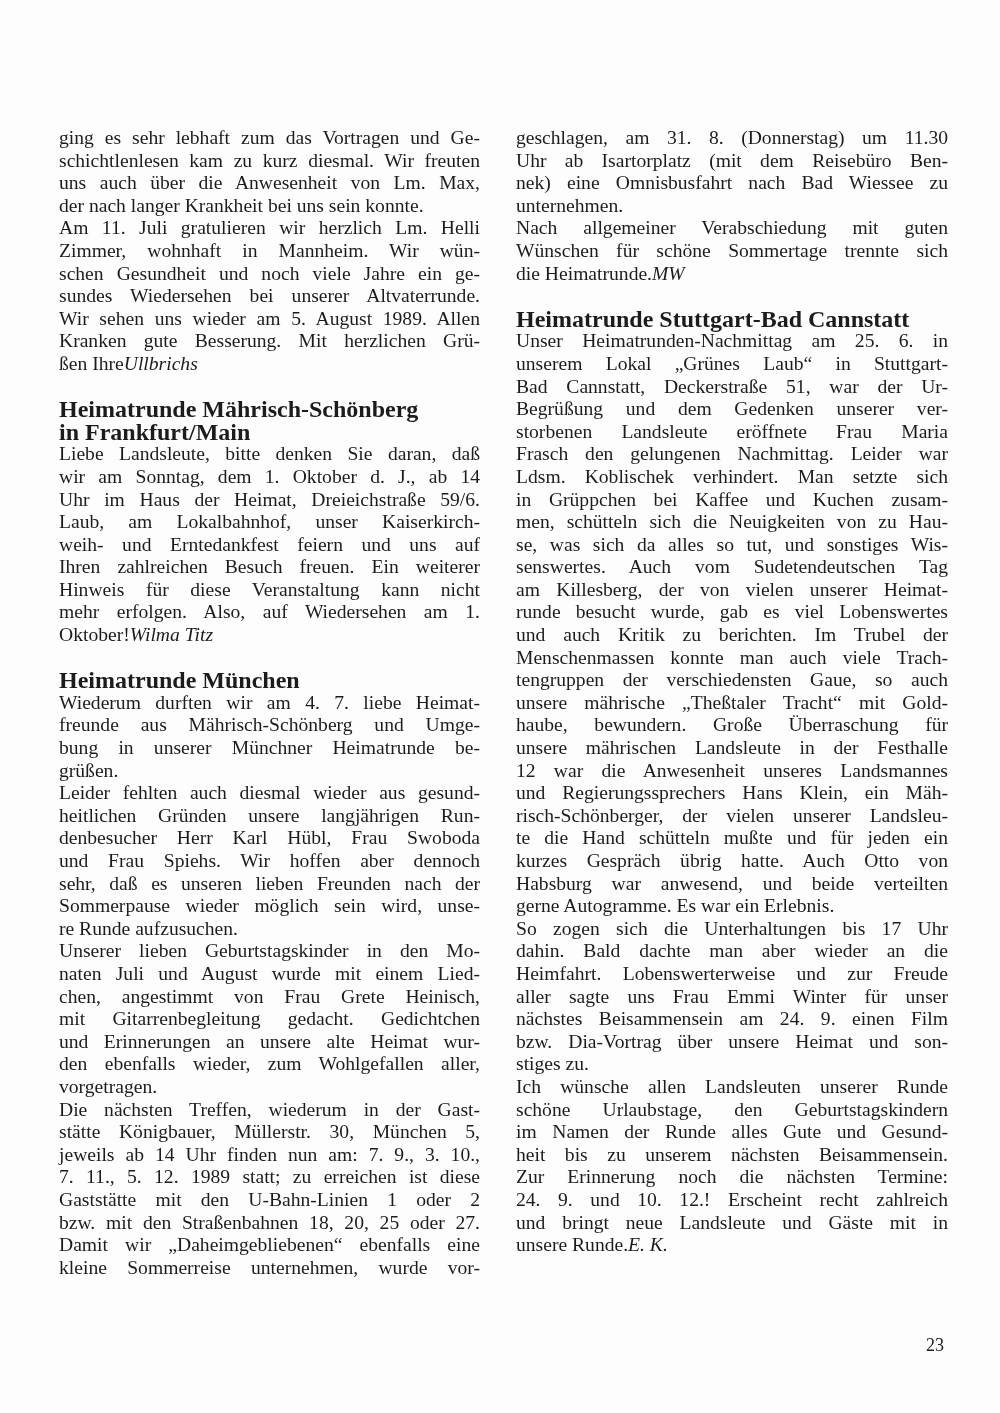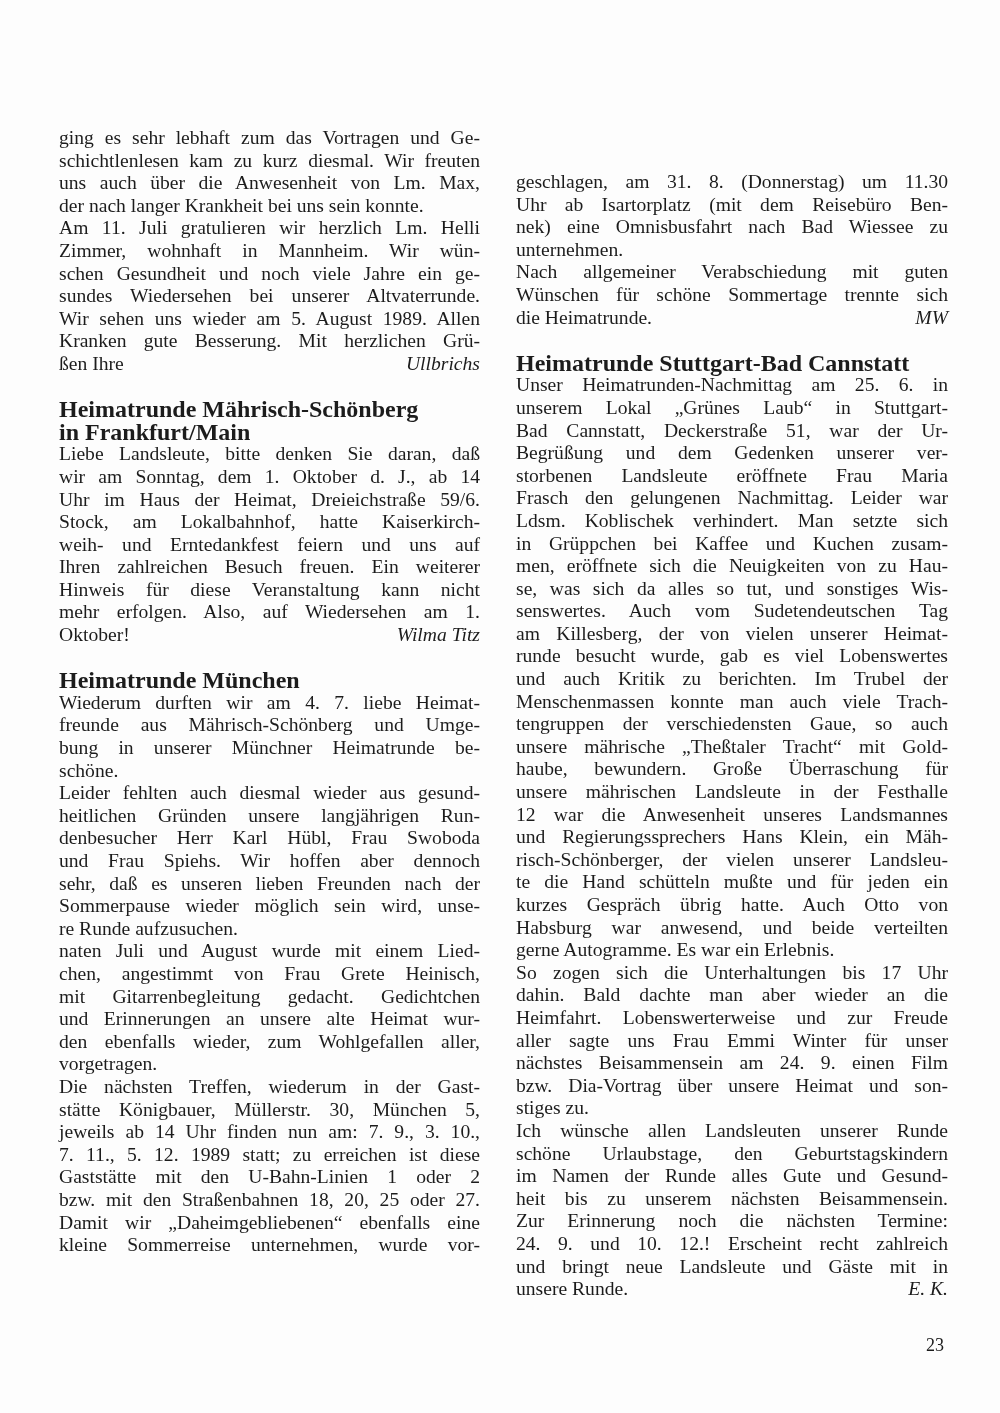--- a/index.html
+++ b/index.html
@@ -10,31 +10,31 @@
     color: #1c1c1c;
     font-family: "Liberation Serif", "DejaVu Serif", serif;
   }
   .col {
     position: absolute;
     top: 127px;
     font-size: 19.6px;
     line-height: 22.6px;
   }
   .col.left { left: 59px; width: 421px; }
-  .col.right { left: 516px; width: 432px; margin-top: 44px; }
+  .col.right { left: 516px; width: 432px; }
   .line {
     display: block;
     white-space: nowrap;
     text-align: justify;
     text-align-last: justify;
     height: 22.6px;
     overflow: visible;
   }
   .line.last { text-align-last: left; }
-  .line.sig { display: flex; justify-content: space-between; text-align-last: auto; }
+  .line.sig { display: flex; justify-content: flex-start; text-align-last: auto; }
   .sig .signature { font-style: italic; }
   .heading {
     font-weight: bold;
     display: block;
     white-space: nowrap;
     height: 22.6px;
     font-size: 24px;
   }
   .gap { display: block; height: 22.6px; }
   .page-number {
@@ -69,54 +69,55 @@
     </div>
 
     <span class="gap"></span>
 
     <div>
       <span class="heading">Heimatrunde Mährisch-Schönberg</span>
       <span class="heading">in Frankfurt/Main</span>
       <span class="line">Liebe Landsleute, bitte denken Sie daran, daß</span>
       <span class="line">wir am Sonntag, dem 1. Oktober d. J., ab 14</span>
       <span class="line">Uhr im Haus der Heimat, Dreieichstraße 59/6.</span>
-      <span class="line">Stock, am Lokalbahnhof, hatte Kaiserkirch-</span>
+      <span class="line">Laub, am Lokalbahnhof, unser Kaiserkirch-</span>
       <span class="line">weih- und Erntedankfest feiern und uns auf</span>
       <span class="line">Ihren zahlreichen Besuch freuen. Ein weiterer</span>
       <span class="line">Hinweis für diese Veranstaltung kann nicht</span>
       <span class="line">mehr erfolgen. Also, auf Wiedersehen am 1.</span>
       <span class="line sig">
         <span>Oktober!</span>
         <span class="signature">Wilma Titz</span>
       </span>
     </div>
 
     <span class="gap"></span>
 
     <div>
       <span class="heading">Heimatrunde München</span>
 
       <div>
         <span class="line">Wiederum durften wir am 4. 7. liebe Heimat-</span>
         <span class="line">freunde aus Mährisch-Schönberg und Umge-</span>
         <span class="line">bung in unserer Münchner Heimatrunde be-</span>
-        <span class="line last">schöne.</span>
+        <span class="line last">grüßen.</span>
       </div>
 
       <div>
         <span class="line">Leider fehlten auch diesmal wieder aus gesund-</span>
         <span class="line">heitlichen Gründen unsere langjährigen Run-</span>
         <span class="line">denbesucher Herr Karl Hübl, Frau Swoboda</span>
         <span class="line">und Frau Spiehs. Wir hoffen aber dennoch</span>
         <span class="line">sehr, daß es unseren lieben Freunden nach der</span>
         <span class="line">Sommerpause wieder möglich sein wird, unse-</span>
         <span class="line last">re Runde aufzusuchen.</span>
       </div>
 
       <div>
+        <span class="line">Unserer lieben Geburtstagskinder in den Mo-</span>
         <span class="line">naten Juli und August wurde mit einem Lied-</span>
         <span class="line">chen, angestimmt von Frau Grete Heinisch,</span>
         <span class="line">mit Gitarrenbegleitung gedacht. Gedichtchen</span>
         <span class="line">und Erinnerungen an unsere alte Heimat wur-</span>
         <span class="line">den ebenfalls wieder, zum Wohlgefallen aller,</span>
         <span class="line last">vorgetragen.</span>
       </div>
 
       <div>
         <span class="line">Die nächsten Treffen, wiederum in der Gast-</span>
@@ -157,21 +158,21 @@
 
       <div>
         <span class="line">Unser Heimatrunden-Nachmittag am 25. 6. in</span>
         <span class="line">unserem Lokal „Grünes Laub“ in Stuttgart-</span>
         <span class="line">Bad Cannstatt, Deckerstraße 51, war der Ur-</span>
         <span class="line">Begrüßung und dem Gedenken unserer ver-</span>
         <span class="line">storbenen Landsleute eröffnete Frau Maria</span>
         <span class="line">Frasch den gelungenen Nachmittag. Leider war</span>
         <span class="line">Ldsm. Koblischek verhindert. Man setzte sich</span>
         <span class="line">in Grüppchen bei Kaffee und Kuchen zusam-</span>
-        <span class="line">men, eröffnete sich die Neuigkeiten von zu Hau-</span>
+        <span class="line">men, schütteln sich die Neuigkeiten von zu Hau-</span>
         <span class="line">se, was sich da alles so tut, und sonstiges Wis-</span>
         <span class="line">senswertes. Auch vom Sudetendeutschen Tag</span>
         <span class="line">am Killesberg, der von vielen unserer Heimat-</span>
         <span class="line">runde besucht wurde, gab es viel Lobenswertes</span>
         <span class="line">und auch Kritik zu berichten. Im Trubel der</span>
         <span class="line">Menschenmassen konnte man auch viele Trach-</span>
         <span class="line">tengruppen der verschiedensten Gaue, so auch</span>
         <span class="line">unsere mährische „Theßtaler Tracht“ mit Gold-</span>
         <span class="line">haube, bewundern. Große Überraschung für</span>
         <span class="line">unsere mährischen Landsleute in der Festhalle</span>

